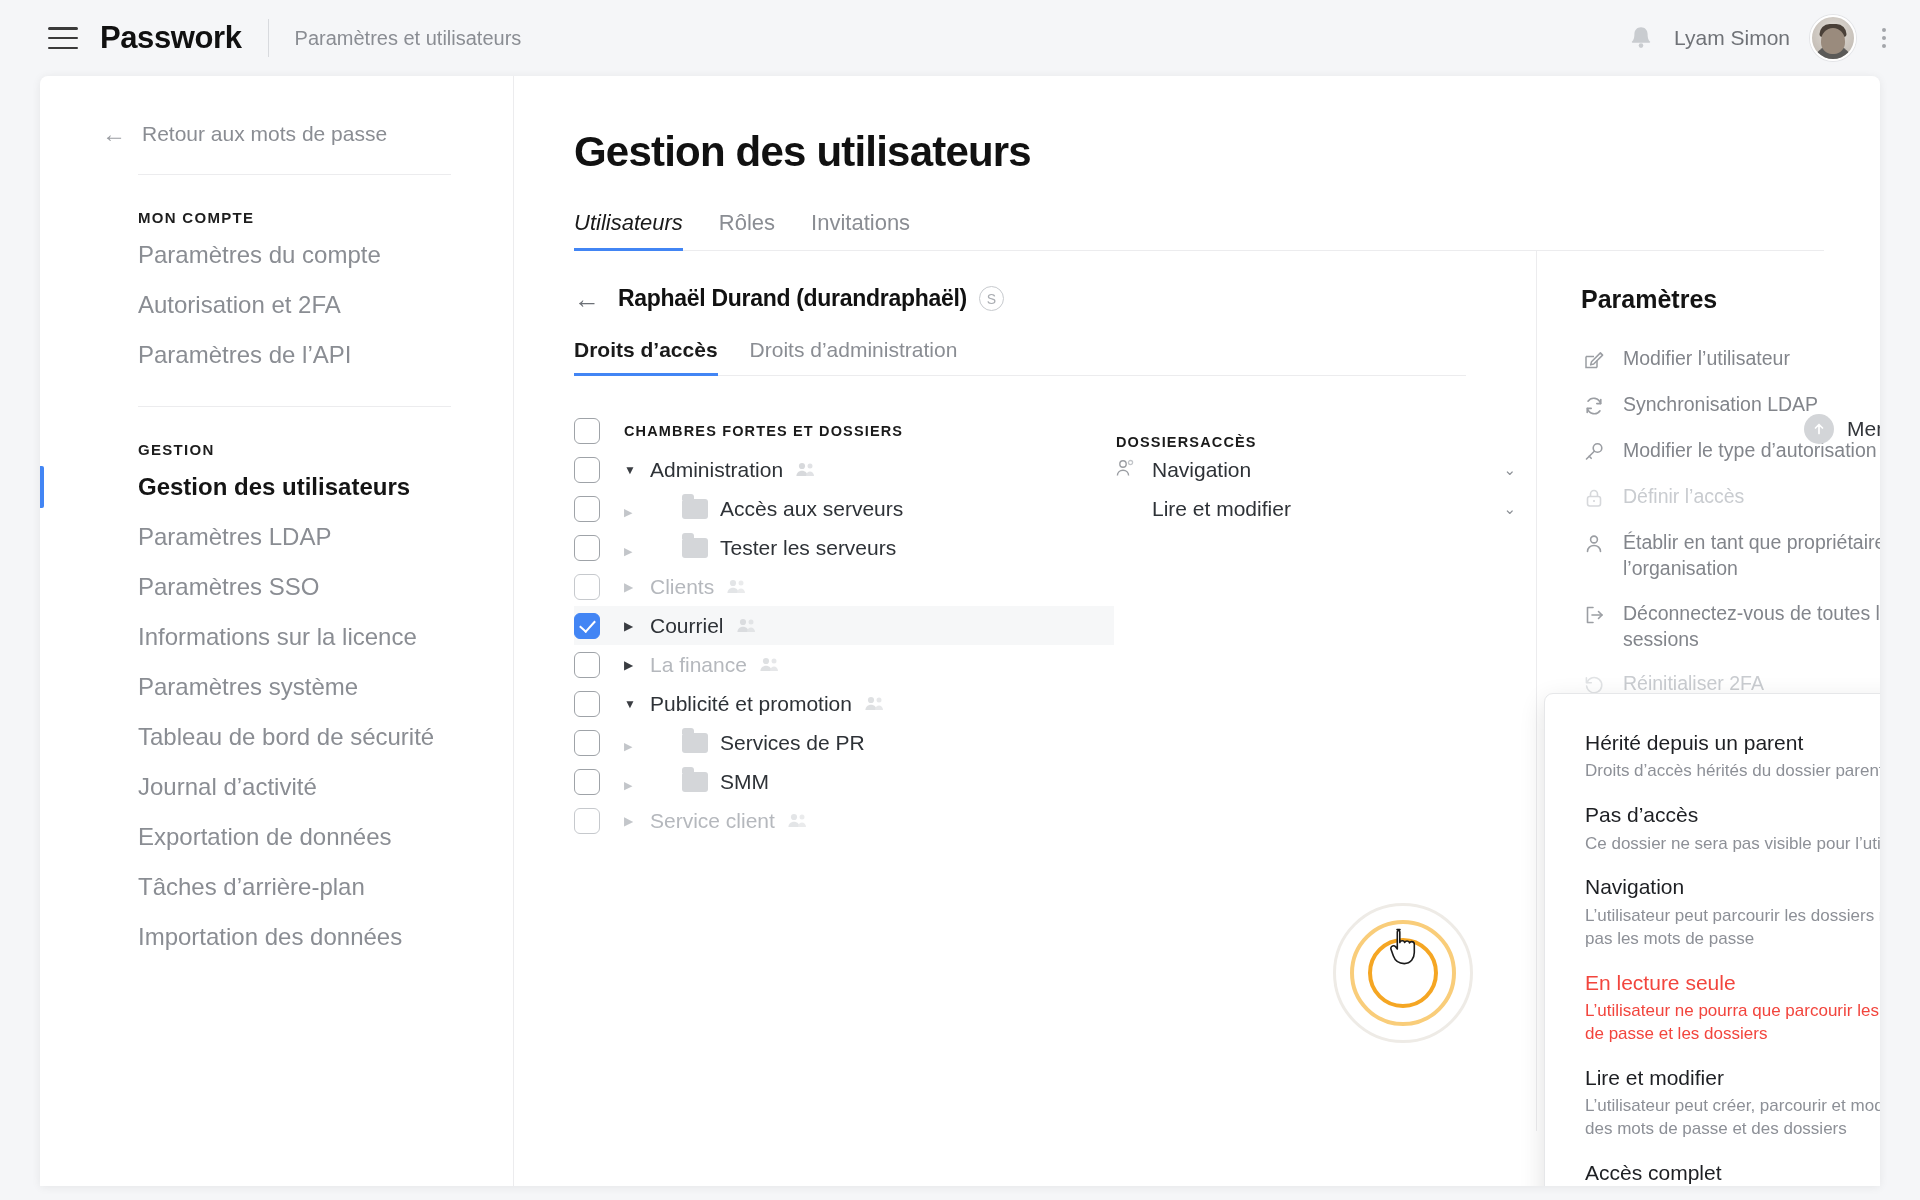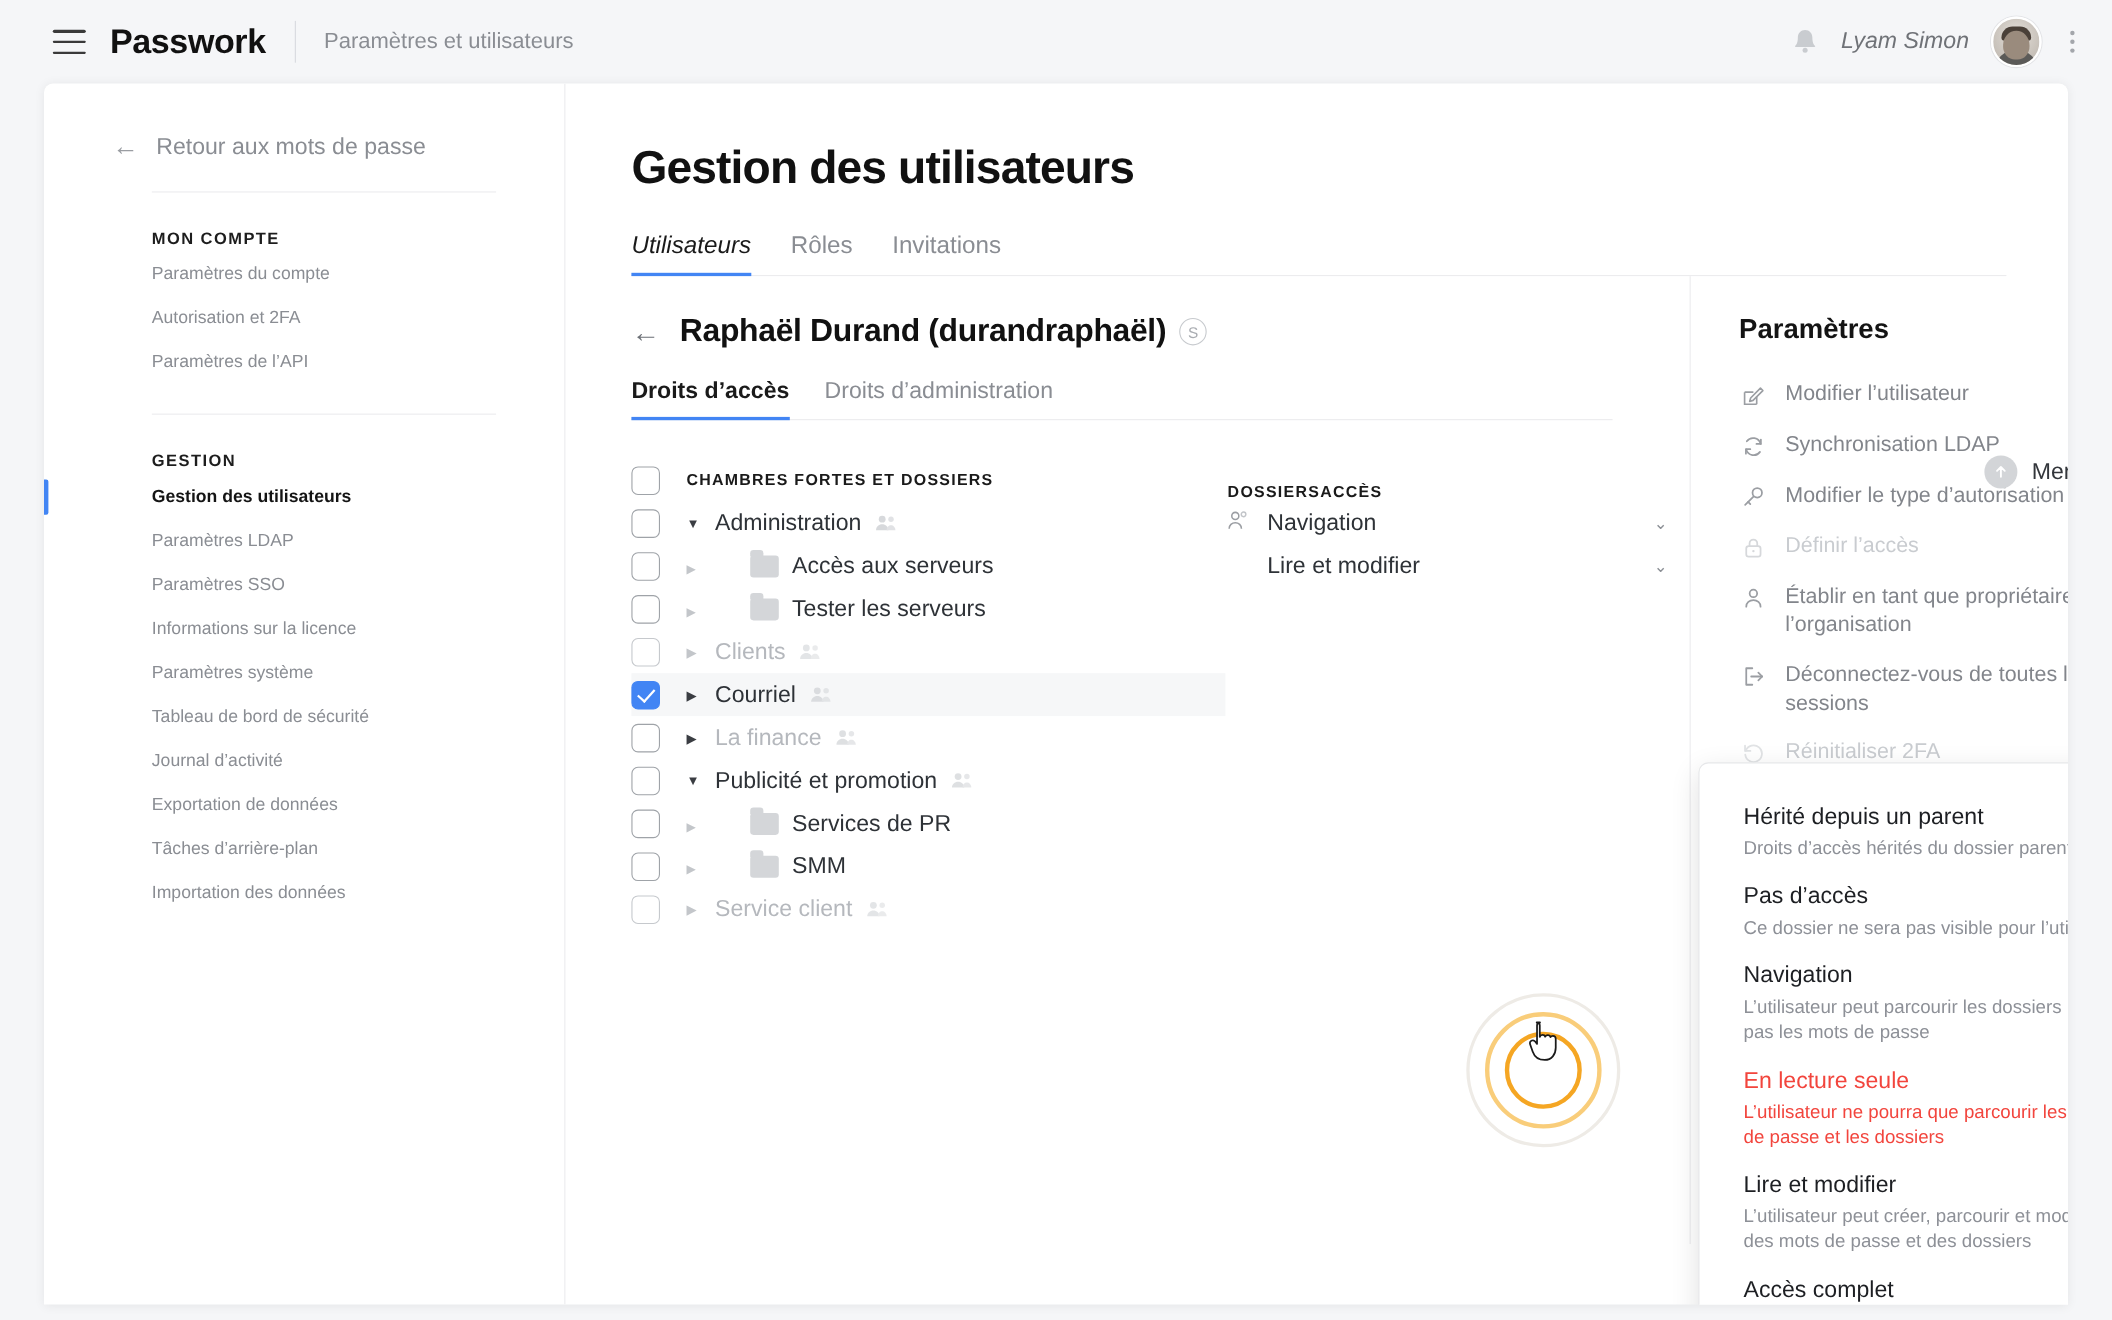--- a/index.html
+++ b/index.html
@@ -26,21 +26,21 @@
     font-weight: bold;
     letter-spacing: -0.4px;
     margin-left: 22px;
     color: #111;
   }
   .vdiv { width: 1px; height: 38px; background: #d8dade; margin: 0 26px; }
   .breadcrumb { font-size: 20px; color: #8a8d93; }
   .topbar-right { margin-left: auto; display: flex; align-items: center; gap: 20px; }
   .bell { width: 26px; height: 28px; position: relative; }
   .bell svg { display: block; }
-  .username { font-size: 21px; color: #6f7277; font-style: italic; }
+  .username { font-size: 21px; color: #6f7277; }
   .avatar {
     width: 46px; height: 46px; border-radius: 50%;
     background: radial-gradient(circle at 50% 38%, #e8e4de 0%, #cfc9c2 48%, #b9b2aa 100%);
     overflow: hidden; position: relative; border: 2px solid #fff;
     box-shadow: 0 0 0 1px #e3e4e7;
   }
   .avatar .face {
     position: absolute; left: 50%; top: 26%;
     width: 24px; height: 26px; transform: translateX(-50%);
     border-radius: 50% 50% 45% 45%;
@@ -76,21 +76,21 @@
     display: flex; align-items: center; gap: 16px;
     padding: 0 0 0 62px; font-size: 21px; color: #8a8d93; cursor: pointer;
   }
   .back .arr { font-size: 24px; color: #9a9da2; line-height: 1; }
   .nav-sep { height: 1px; background: #ececee; margin: 28px 62px 0 98px; }
   .nav-group-title {
     font-size: 15px; font-weight: bold; letter-spacing: 1.3px;
     color: #1d1d1d; padding: 34px 0 4px 98px;
   }
   .nav-item {
-    font-size: 16px; color: #8a8d93; padding: 11px 0 11px 98px;
+    font-size: 24px; color: #8a8d93; padding: 11px 0 11px 98px;
     cursor: pointer; position: relative;
   }
   .nav-item.active { color: #141414; font-weight: bold; }
   .nav-item.active::before {
     content: ""; position: absolute; left: 0; top: 4px; bottom: 4px;
     width: 4px; background: #4285f4; border-radius: 0 2px 2px 0;
   }
 
   
   .main { flex: 1; padding: 52px 0 0 60px; min-width: 0; position: relative; }
@@ -101,21 +101,21 @@
   .tab.active::after {
     content: ""; position: absolute; left: 0; right: 0; bottom: -1px; height: 3px; background: #4285f4;
   }
 
   .content-row { display: flex; }
   .access-pane { width: 952px; flex: none; padding-top: 34px; }
   .settings-pane { width: 440px; flex: none; padding: 34px 0 0 44px; border-left: 1px solid #ececee; margin-left: 10px; min-height: 880px; }
 
   .user-head { display: flex; align-items: center; }
   .user-back { font-size: 26px; color: #6d7177; margin-right: 18px; cursor: pointer; line-height: 1; }
-  .user-name { font-size: 29px; font-weight: bold; color: #111; letter-spacing: -.3px; }
+  .user-name { font-size: 23px; font-weight: bold; color: #111; letter-spacing: -.3px; }
   .badge-s {
     width: 25px; height: 25px; border-radius: 50%; border: 1.5px solid #c7cace;
     color: #a9acb1; font-size: 14px; display: inline-flex; align-items: center;
     justify-content: center; margin-left: 12px;
   }
   .subtabs { display: flex; gap: 32px; margin-top: 26px; border-bottom: 1px solid #ececee; width: 892px; align-items: center; }
   .subtab { font-size: 21px; color: #8a8d93; padding-bottom: 13px; cursor: pointer; position: relative; }
   .subtab.active { color: #1a1a1a; font-weight: bold; }
   .subtab.active::after { content: ""; position: absolute; left: 0; right: 0; bottom: -1px; height: 3px; background: #4285f4; }
 

